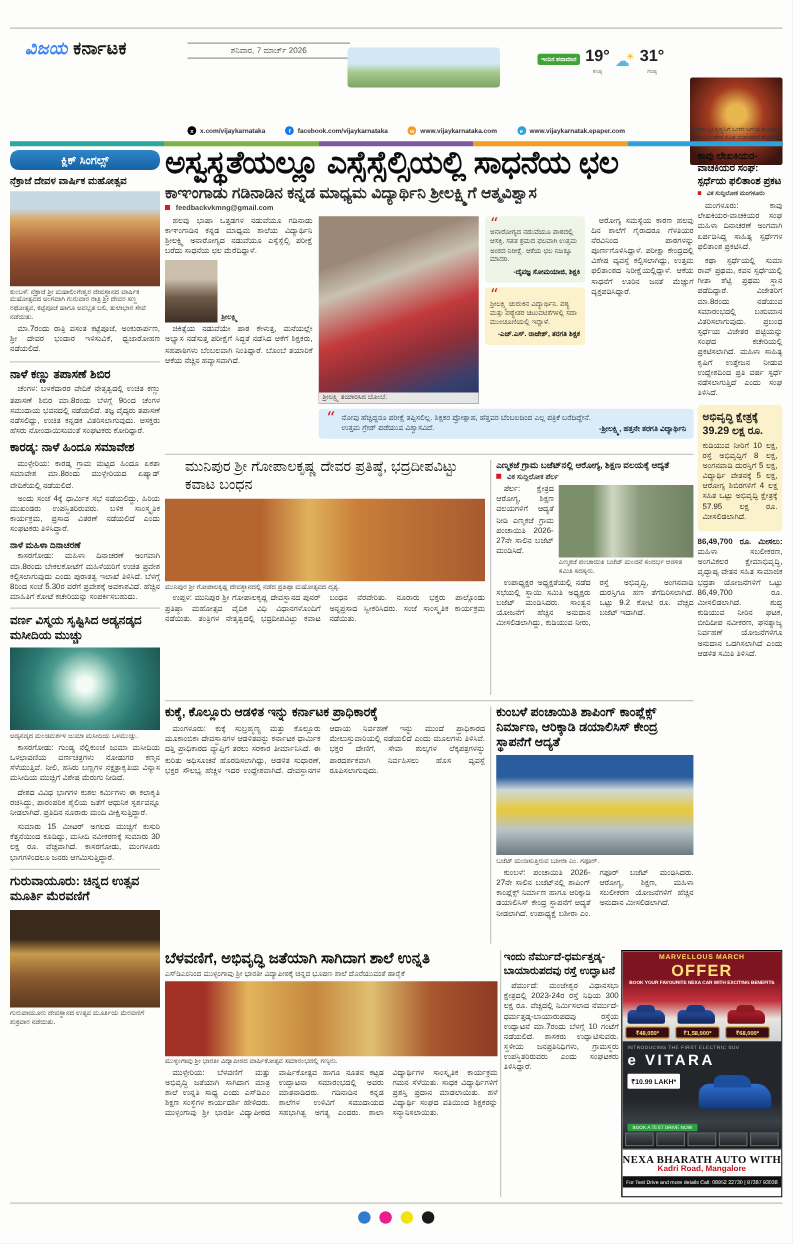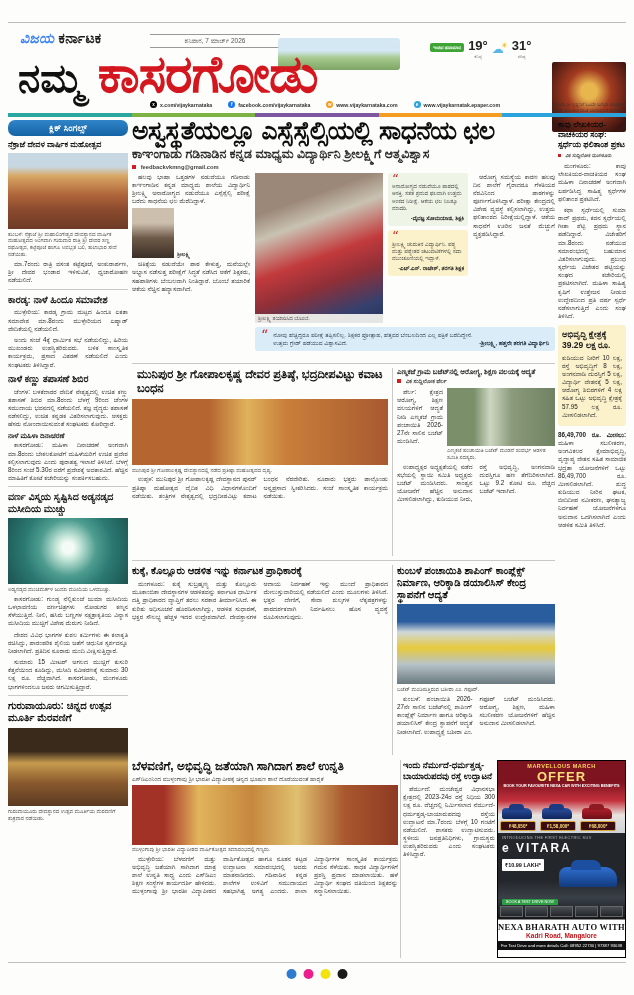--- a/index.html
+++ b/index.html
@@ -46,21 +46,21 @@
   
   .h-lead{font-size:25px;font-weight:bold;line-height:1.02;color:#0d0d0d;margin:0;letter-spacing:-.4px}
   .h-sub{font-size:12.5px;font-weight:bold;color:#2b2b2b;margin:3px 0 2px 0}
   .qbox{border-radius:3px;padding:4px;font-size:5.7px;line-height:1.3;color:#333}
   .qbox .qm{font-family:"DejaVu Serif",serif;color:#cf1f25;font-size:13px;line-height:.5;display:block}
   .qbox .qa{display:block;text-align:right;font-weight:bold;margin-top:2px;color:#111}
   .bq{background:#d9ecf8;border-radius:3px;display:flex;gap:5px;padding:4px 6px;align-items:flex-start}
   .bq .qm{font-family:"DejaVu Serif",serif;color:#cf1f25;font-size:14px;line-height:.6}
   .bq .t{font-size:6px;line-height:1.35;color:#234}
   .bq .qa{font-weight:bold;white-space:nowrap;font-size:6px;align-self:flex-end;color:#123}
-  .h-mid{font-size:11.5px;font-weight:bold;line-height:1.2;color:#0d0d0d;margin:0 0 3px 5px}
+  .h-mid{font-size:11.5px;font-weight:normal;line-height:1.2;color:#0d0d0d;margin:0 0 3px 16px}
   .h-big2{font-size:16px;font-weight:bold;line-height:1.1;color:#0d0d0d;margin:1px 0 2px 0}
   .h-row3{font-size:10px;font-weight:bold;line-height:1.2;color:#0d0d0d;margin:0 0 3px 0}
   
   .rs-h{font-size:8px;font-weight:bold;line-height:1.25;color:#0d0d0d;margin:0 0 2px 0}
   .ybox{background:#fbf2cb;border-radius:3px;padding:4px;margin:5px 0}
   .ybox .yt{font-size:8.5px;font-weight:bold;line-height:1.25;margin:0 0 3px 0}
   
   .h-bot{font-size:12px;font-weight:bold;line-height:1.15;color:#0d0d0d;margin:0}
   .sub-bot{font-size:6px;color:#333;margin:2px 0}
   .h-botmid{font-size:8.5px;font-weight:bold;line-height:1.3;color:#0d0d0d;margin:0 0 3px 0}
@@ -116,24 +116,20 @@
 
   <div class="abs brand" style="left:20px;top:30px">
     <span class="r">ವಿಜಯ</span>
     <span>ಕರ್ನಾಟಕ</span>
   </div>
 
   <div class="abs datebox" style="left:150px;top:34px">ಶನಿವಾರ, 7 ಮಾರ್ಚ್ 2026</div>
 
   <div class="abs ph f-fort" style="left:278px;top:38px;width:122px;height:32px;border-radius:3px;opacity:.9"></div>
 
-  <div class="abs bigtitle" style="left:18px;top:52px;z-index:2">
-    <span class="namma">ನಮ್ಮ</span>
-    <span class="kasaragodu">ಕಾಸರಗೋಡು</span>
-  </div>
 
   <div class="abs wx" style="left:430px;top:36px;z-index:3">
     <span class="badge">ಇಂದಿನ ಹವಾಮಾನ</span>
     <span style="text-align:center">
       <span class="t">19°</span>
       <span class="sub" style="display:block">ಕನಿಷ್ಠ</span>
     </span>
     <span class="cloud">
         <span class="sun">☀</span>
         <span class="cl">☁</span>
@@ -175,32 +171,32 @@
       <div class="lh1">ನೆಕ್ರಾಜೆ ದೇವಳ ವಾರ್ಷಿಕ ಮಹೋತ್ಸವ</div>
       <div class="ph f-temple" style="height:76px"></div>
       <div class="cap" style="margin-top:2px">ಕುಂಬಳೆ: ನೆಕ್ರಾಜೆ ಶ್ರೀ ಮಹಾಲಿಂಗೇಶ್ವರ ದೇವಸ್ಥಾನದ ವಾರ್ಷಿಕ ಮಹೋತ್ಸವದ ಅಂಗವಾಗಿ ಗುರುವಾರ ರಾತ್ರಿ ಶ್ರೀ ದೇವರ ಸಣ್ಣ ರಥೋತ್ಸವ, ಕಟ್ಟೆಪೂಜೆ ಹಾಗೂ ಅವಭೃತ ಬಲಿ, ತುಲಾಭಾರ ಸೇವೆ ನಡೆಯಿತು.</div>
       <div class="bodytxt" style="margin-top:2px">
           <p>ಮಾ.7ರಂದು ರಾತ್ರಿ ವಸಂತ ಕಟ್ಟೆಪೂಜೆ, ಅಂಕುರಾರ್ಪಣ, ಶ್ರೀ ದೇವರ ಭಂಡಾರ ಇಳಿಸುವಿಕೆ, ಧ್ವಜಾರೋಹಣ ನಡೆಯಲಿದೆ.</p>
         </div>
     </div>
     <hr class="hr">
 
     <div>
+      <div class="lh2">ನಾಳೆ ಕಣ್ಣು ತಪಾಸಣೆ ಶಿಬಿರ</div>
+      <div class="bodytxt">
+          <p>ಚೆಂಗಳ: ಬಳಕೆದಾರರ ವೇದಿಕೆ ನೇತೃತ್ವದಲ್ಲಿ ಉಚಿತ ಕಣ್ಣು ತಪಾಸಣೆ ಶಿಬಿರ ಮಾ.8ರಂದು ಬೆಳಗ್ಗೆ 9ರಿಂದ ಚೆಂಗಳ ಸಮುದಾಯ ಭವನದಲ್ಲಿ ನಡೆಯಲಿದೆ. ತಜ್ಞ ವೈದ್ಯರು ತಪಾಸಣೆ ನಡೆಸಲಿದ್ದು, ಉಚಿತ ಕನ್ನಡಕ ವಿತರಿಸಲಾಗುವುದು. ಆಸಕ್ತರು ಹೆಸರು ನೋಂದಾಯಿಸುವಂತೆ ಸಂಘಟಕರು ಕೋರಿದ್ದಾರೆ.</p>
+        </div>
+    </div>
+
+    <div>
       <div class="lh2">ಕಾರಡ್ಕ: ನಾಳೆ ಹಿಂದೂ ಸಮಾವೇಶ</div>
       <div class="bodytxt">
         <p>ಮುಳ್ಳೇರಿಯ: ಕಾರಡ್ಕ ಗ್ರಾಮ ಮಟ್ಟದ ಹಿಂದೂ ಏಕತಾ ಸಮಾವೇಶ ಮಾ.8ರಂದು ಮುಳ್ಳೇರಿಯದ ಏಷ್ಯಾಡ್ ವೇದಿಕೆಯಲ್ಲಿ ನಡೆಯಲಿದೆ.</p>
         <p>ಅಂದು ಸಂಜೆ 4ಕ್ಕೆ ಧಾರ್ಮಿಕ ಸಭೆ ನಡೆಯಲಿದ್ದು, ಹಿರಿಯ ಮುಖಂಡರು ಉಪಸ್ಥಿತರಿರುವರು. ಬಳಿಕ ಸಾಂಸ್ಕೃತಿಕ ಕಾರ್ಯಕ್ರಮ, ಪ್ರಸಾದ ವಿತರಣೆ ನಡೆಯಲಿದೆ ಎಂದು ಸಂಘಟಕರು ತಿಳಿಸಿದ್ದಾರೆ.</p>
       </div>
-    </div>
-
-    <div>
-      <div class="lh2">ನಾಳೆ ಕಣ್ಣು ತಪಾಸಣೆ ಶಿಬಿರ</div>
-      <div class="bodytxt">
-          <p>ಚೆಂಗಳ: ಬಳಕೆದಾರರ ವೇದಿಕೆ ನೇತೃತ್ವದಲ್ಲಿ ಉಚಿತ ಕಣ್ಣು ತಪಾಸಣೆ ಶಿಬಿರ ಮಾ.8ರಂದು ಬೆಳಗ್ಗೆ 9ರಿಂದ ಚೆಂಗಳ ಸಮುದಾಯ ಭವನದಲ್ಲಿ ನಡೆಯಲಿದೆ. ತಜ್ಞ ವೈದ್ಯರು ತಪಾಸಣೆ ನಡೆಸಲಿದ್ದು, ಉಚಿತ ಕನ್ನಡಕ ವಿತರಿಸಲಾಗುವುದು. ಆಸಕ್ತರು ಹೆಸರು ನೋಂದಾಯಿಸುವಂತೆ ಸಂಘಟಕರು ಕೋರಿದ್ದಾರೆ.</p>
-        </div>
     </div>
 
     <div>
       <div class="kick">ನಾಳೆ ಮಹಿಳಾ ದಿನಾಚರಣೆ</div>
       <div class="bodytxt">
           <p>ಕಾಸರಗೋಡು: ಮಹಿಳಾ ದಿನಾಚರಣೆ ಅಂಗವಾಗಿ ಮಾ.8ರಂದು ಬೇಕಲಕೋಟೆಗೆ ಮಹಿಳೆಯರಿಗೆ ಉಚಿತ ಪ್ರವೇಶ ಕಲ್ಪಿಸಲಾಗುವುದು ಎಂದು ಪುರಾತತ್ವ ಇಲಾಖೆ ತಿಳಿಸಿದೆ. ಬೆಳಗ್ಗೆ 8ರಿಂದ ಸಂಜೆ 5.30ರ ವರೆಗೆ ಪ್ರವೇಶಕ್ಕೆ ಅವಕಾಶವಿದೆ. ಹೆಚ್ಚಿನ ಮಾಹಿತಿಗೆ ಕೋಟೆ ಕಚೇರಿಯನ್ನು ಸಂಪರ್ಕಿಸಬಹುದು.</p>
         </div>
     </div>
     <hr class="hr">
 

